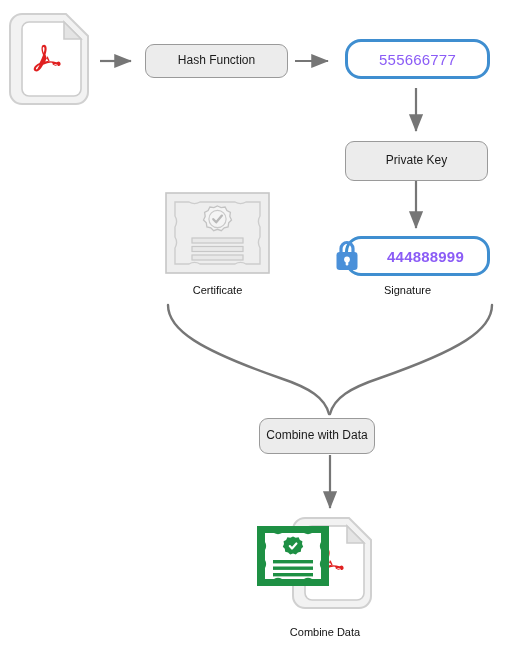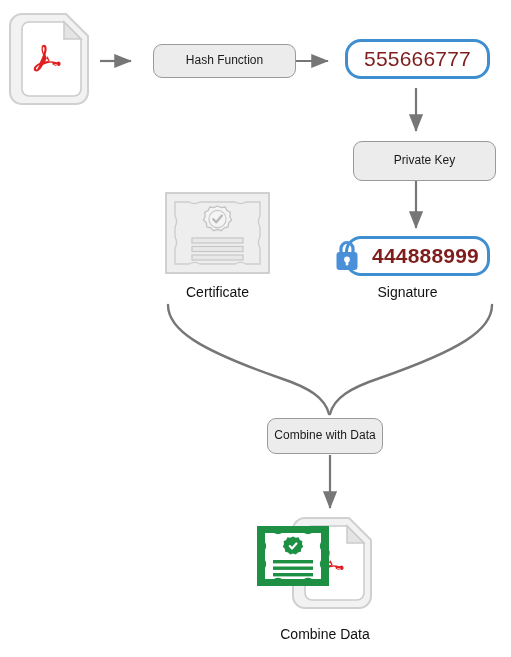--- a/index.html
+++ b/index.html
@@ -29,37 +29,36 @@
     background: #ececec;
     border: 1px solid #9a9a9a;
     border-radius: 9px;
     color: #1a1a1a;
     font-size: 12px;
     display: flex;
     align-items: center;
     justify-content: center;
     text-align: center;
     line-height: 1.1;
-    margin-left: 8px;
   }
   
   .blue-box {
     background: #ffffff;
     border: 3px solid #3f8ed0;
     border-radius: 16px;
-    color: #7f1d1d;
-    font-size: 21px;
+    color: #8b5cf6;
+    font-size: 15px;
     display: flex;
     align-items: center;
     justify-content: center;
     letter-spacing: 0.2px;
   }
   .caption {
     position: absolute;
-    font-size: 14px;
+    font-size: 11px;
     color: #111111;
     text-align: center;
     white-space: nowrap;
   }
   .icon-wrap { position: absolute; }
   svg { display: block; overflow: visible; }
 </style>
 </head>
 <body>
 

